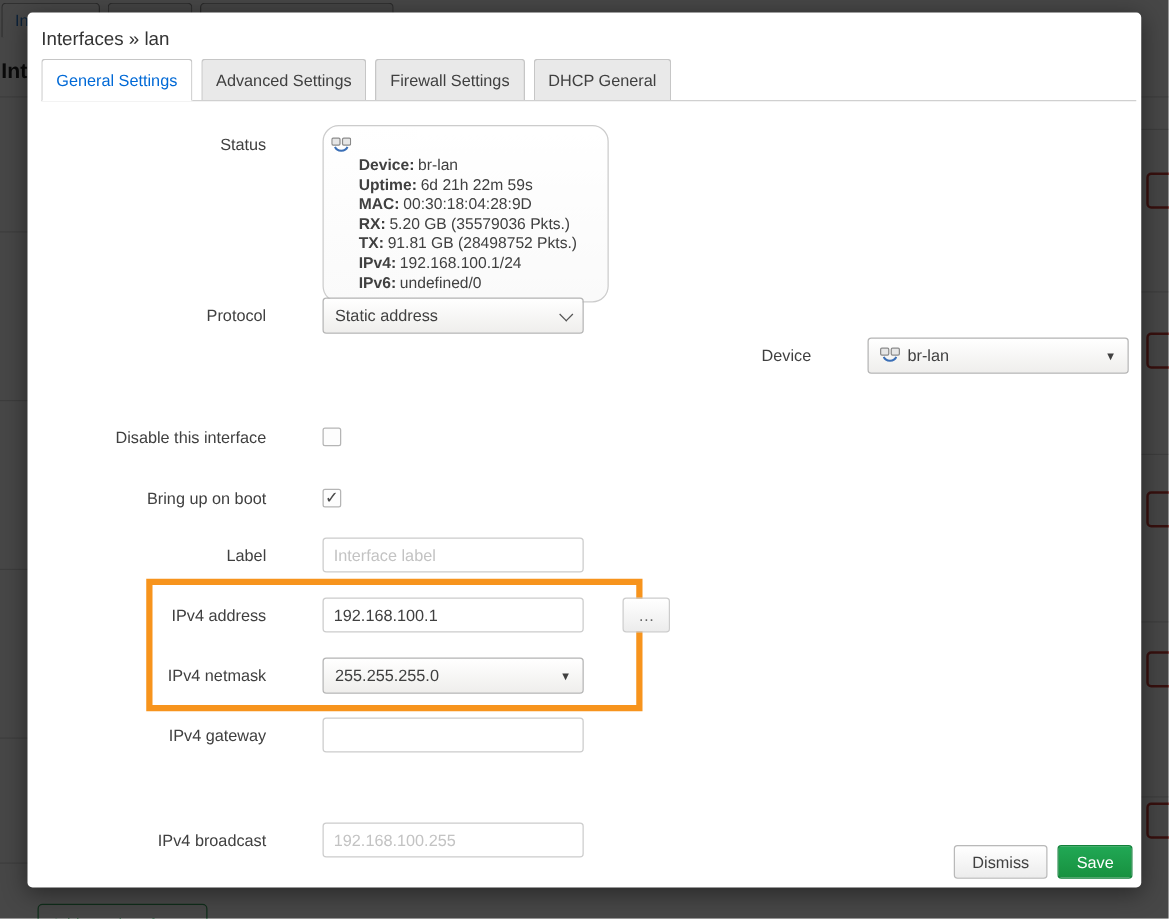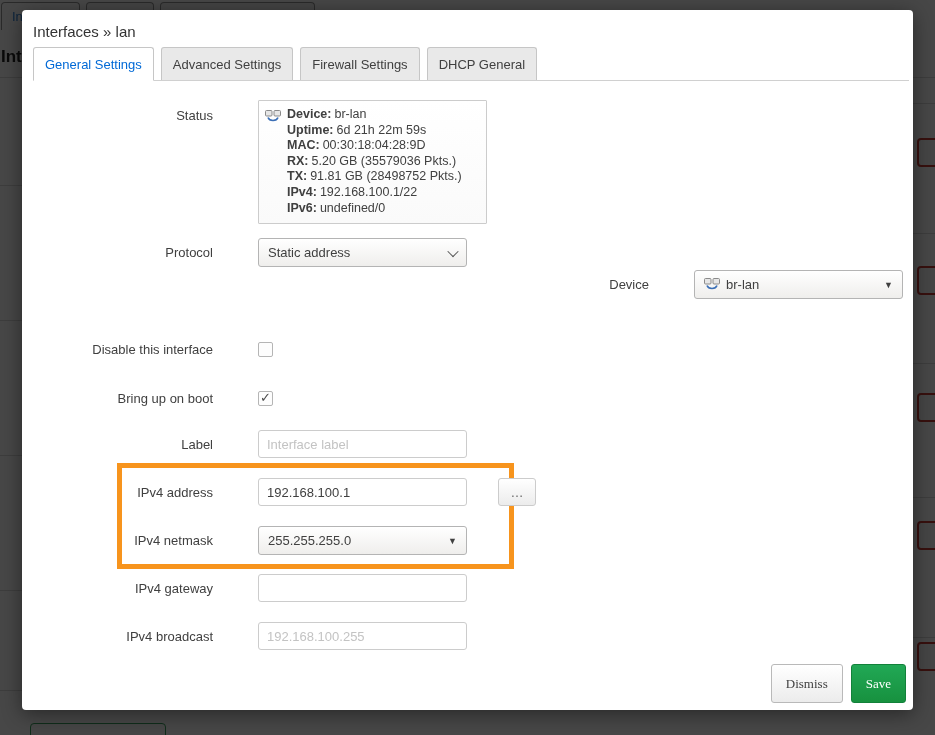--- a/index.html
+++ b/index.html
@@ -31,22 +31,22 @@
   .tab{box-sizing:border-box;height:23px;padding:16px 11px;font-size:13px;display:flex;align-items:center;
        border:1px solid #c6c6c6;border-bottom:none;border-radius:3px 3px 0 0;
        background:#e9e9e9;color:#404040;cursor:pointer;white-space:nowrap;}
   .tab.active{background:#fff;color:#0069d6;height:25px;margin-bottom:-1px;
               border-bottom:1px solid #fff;}
 
   .row{position:absolute;left:11px;width:870px;display:flex;align-items:center;gap:25px;}
   .flabel{width:180px;flex:none;text-align:right;margin-right:20px;font-size:13px;color:#404040;}
 
   
-  .status-box{box-sizing:border-box;width:229px;border:1px solid #ccc;border-radius:1px;
-              background:linear-gradient(#fff,#fafafa);padding:6px 8px 7px 7px;position:relative;
+  .status-box{box-sizing:border-box;width:229px;border:1px solid #ccc;border-radius:13px;
+              background:linear-gradient(#fff,#fafafa);padding:24px 8px 7px 7px;position:relative;
               font-size:12.5px;line-height:15.6px;color:#404040;}
   .dev-icon{position:absolute;left:6px;top:8px;}
   .status-lines{margin-left:21px;white-space:nowrap;}
   .status-lines b{font-weight:bold;margin-right:3px;}
 
   
   .tinput{box-sizing:border-box;width:209px;height:28px;border:1px solid #ccc;border-radius:3px;
           padding:0 8px;font-size:13px;color:#404040;font-family:inherit;background:#fff;outline:none;}
   .tinput::placeholder{color:#c3c3c3;}
   .selectbox,.dropdown{box-sizing:border-box;width:209px;height:29px;border:1px solid #b4b4b4;
@@ -59,21 +59,21 @@
             background:#fdfdfd;position:relative;cursor:pointer;}
   .checkbox .check{position:absolute;top:-2px;left:1px;font-size:13px;font-weight:bold;color:#4a4a4a;}
   .more-btn{box-sizing:border-box;width:38px;height:28px;margin-left:6px;border:1px solid #ccc;
             border-radius:3px;background:linear-gradient(#fff,#ececec);color:#666;font-size:13px;
             display:flex;align-items:center;justify-content:center;cursor:pointer;font-family:inherit;}
 
   .highlight{position:absolute;left:95px;top:453px;width:397px;height:106px;box-sizing:border-box;
              border:5px solid #f7941d;pointer-events:none;}
 
   .footer{position:absolute;right:7px;bottom:7px;display:flex;gap:8px;}
-  .btn{height:39px;padding:0 14px;border-radius:3px;font-size:13px;font-family:Liberation Serif, serif;cursor:pointer;}
+  .btn{height:27px;padding:0 14px;border-radius:3px;font-size:13px;font-family:Liberation Sans, sans-serif;cursor:pointer;}
   .btn-dismiss{background:linear-gradient(#fff,#ececec);border:1px solid #b9b9b9;color:#404040;}
   .btn-save{background:linear-gradient(#21a855,#17913f);border:1px solid #12813a;color:#fff;}
 </style>
 </head>
 <body>
 
 <div class="stage">
 
   <div class="backdrop">
     <div class="bg-tabs">
@@ -124,21 +124,21 @@
             <rect x="9" y="1.5" width="6.5" height="5.5" rx="1" fill="#e6e6e6" stroke="#8a8a8a"></rect>
             <path d="M3 8.5 C4.5 12.5, 11.5 12.5, 13 8.5" fill="none" stroke="#3b6fb6" stroke-width="1.6"></path>
           </svg>
         </span>
         <div class="status-lines">
           <div><b>Device:</b><span>br-lan</span></div>
           <div><b>Uptime:</b><span>6d 21h 22m 59s</span></div>
           <div><b>MAC:</b><span>00:30:18:04:28:9D</span></div>
           <div><b>RX:</b><span>5.20 GB (35579036 Pkts.)</span></div>
           <div><b>TX:</b><span>91.81 GB (28498752 Pkts.)</span></div>
-          <div><b>IPv4:</b><span>192.168.100.1/22</span></div>
+          <div><b>IPv4:</b><span>192.168.100.1/24</span></div>
           <div><b>IPv6:</b><span>undefined/0</span></div>
         </div>
       </div>
     </div>
 
     <div class="row" style="top:228px;">
       <div class="flabel">Protocol</div>
       <div class="selectbox">
         <span>Static address</span>
         <span class="chev"></span>
@@ -191,21 +191,21 @@
         <span>255.255.255.0</span>
         <span class="tri">▼</span>
       </div>
     </div>
 
     <div class="row" style="top:564px;">
       <div class="flabel">IPv4 gateway</div>
       <input class="tinput" value="" style="">
     </div>
 
-    <div class="row" style="top:612px;">
+    <div class="row" style="top:648px;">
       <div class="flabel">IPv4 broadcast</div>
       <input class="tinput" placeholder="192.168.100.255" style="">
     </div>
 
     <div class="footer">
       <button class="btn btn-dismiss">Dismiss</button>
       <button class="btn btn-save">Save</button>
     </div>
   </div>
 

